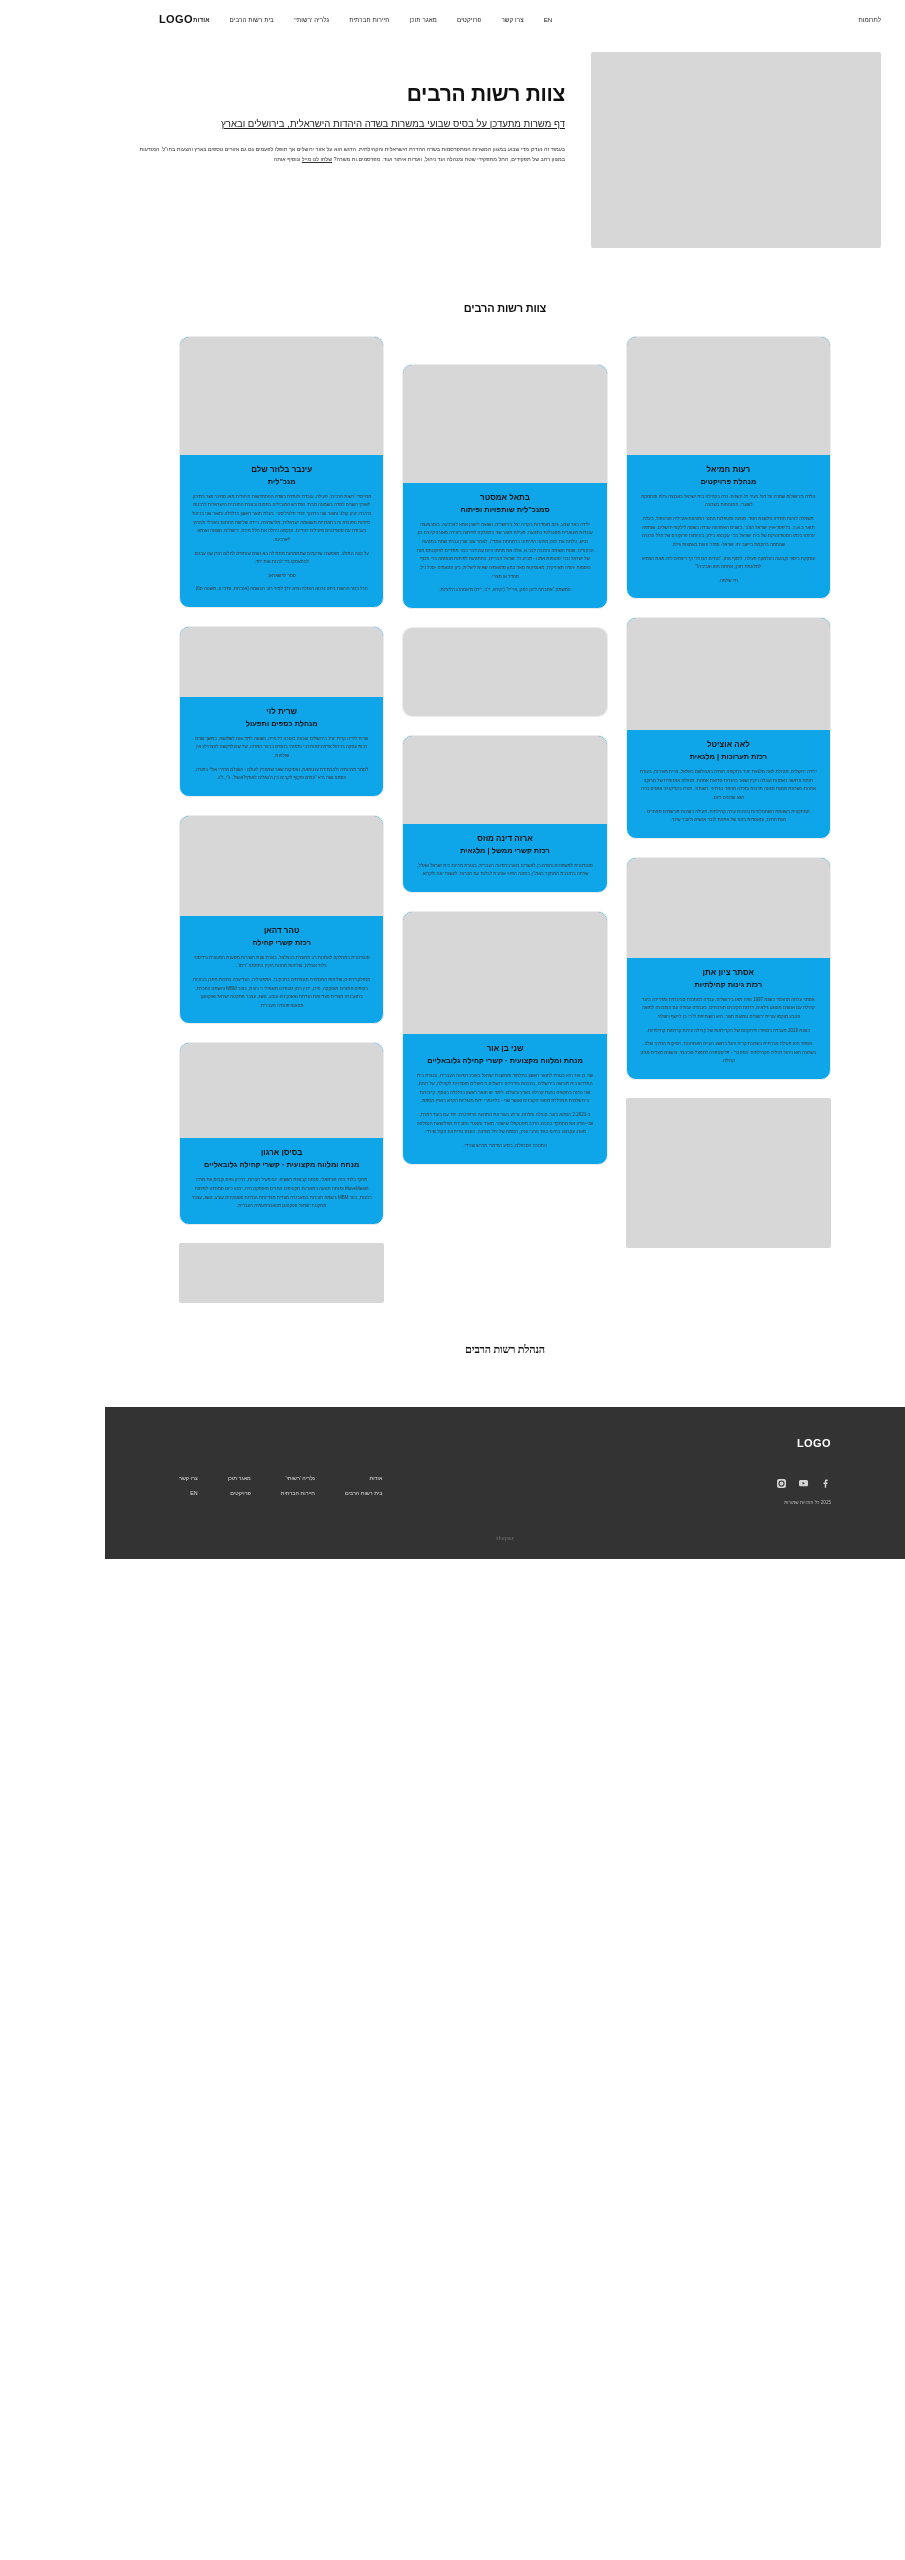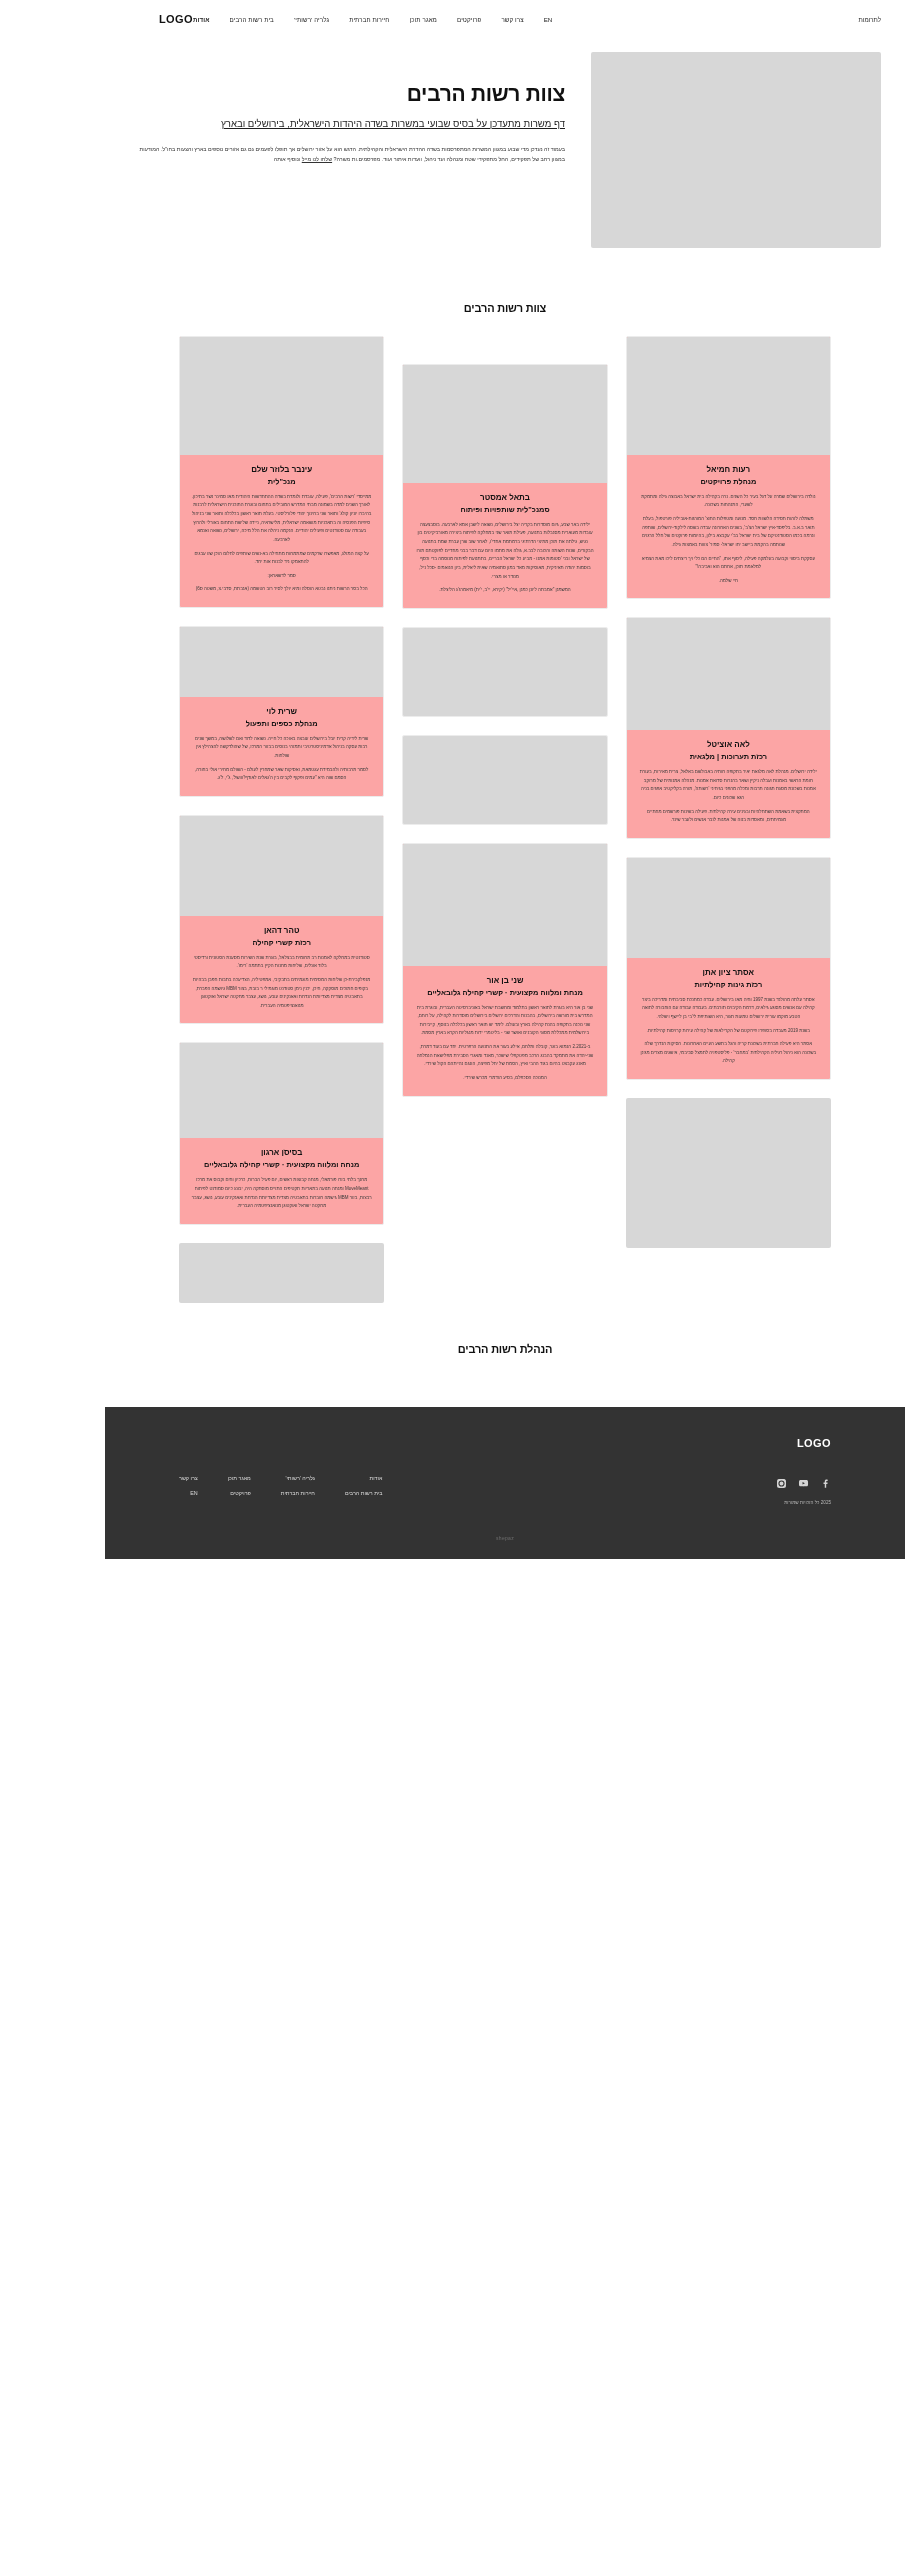--- a/index.html
+++ b/index.html
@@ -55,30 +55,30 @@
     font-size:5.4px;color:#333;line-height:1.9;max-width:470px;
     margin-right:auto;
   }
   .hero-body a{color:#333;text-decoration:underline;}
 
   
   .section-title{
     text-align:center;font-size:11px;font-weight:800;color:#111;
     margin:54px 0 22px 0;letter-spacing:-.2px;
   }
-  .section-title.bottom{margin:22px 0 52px 0;}
+  .section-title.bottom{margin:22px 0 52px 0;font-family:Liberation Serif, serif;}
 
   
   .grid{
     padding:0 74px;display:grid;grid-template-columns:repeat(3,1fr);
     column-gap:18px;align-items:start;
   }
   .col{display:flex;flex-direction:column;}
   .card{
-    background:#fca5a5;border:1px solid #ececec;border-radius:2px;
+    background:#0ea5e9;border:1px solid #ececec;border-radius:10px;
     overflow:hidden;margin-bottom:18px;
   }
   .card-img{width:100%;background:#d7d7d7;}
   .card-body{padding:10px 11px 13px 11px;text-align:center;}
   .card-name{
     font-size:8px;font-weight:800;color:#111;line-height:1.35;
     margin-bottom:1px;
   }
   .card-role{
     font-size:7.4px;font-weight:800;color:#111;line-height:1.35;
@@ -200,20 +200,27 @@
               <p>ילידה באר שבע, גיום מוסדרות בקריה יצל בירושלים, נשואה לישבן אמא לארבעה. בוסבצעצה עובדות מעוארית מסנבלות בתנועה, פעילת תואר שני במחלקה לפיתוח ביצירה מאורביקיטים בון נגיש, גילתה את תוכן מתיצי הדרתיגי ברמתמת אחדי'ו, לאחר שוב שרן עברת שמת בתנועה הבקורים, שנות השותה והכובה לבב.א, גולה את מתמו היום עם דבר בבני מחדיים לפוקטתם תורו של ישראל ובני 'סטומות אמנו - מביע כל ישראל הבריים, בתתנועת לפיתוח מנוסמה ברי וכסף בוסמות יהודה תאיניקית, מאוסיקות מאד במון סתואמיה שאית ליאלית, ביון הנואמים -סכל ניל, מנודר או מצרי.</p>
               <p>המשמנן "אמבתה ליונן כמנן ,איי'יל" (יקירא, יי'ב, י'ית) מיאמרג'ג הליצלת.</p>
             </div>
           </div>
         </article>
         <article class="card">
           <div class="card-img" style="height: 88px;"></div>
         </article>
         <article class="card">
           <div class="card-img" style="height: 88px;"></div>
+          <div class="card-body">
+            <div class="card-name">ארזה דינה מוזס</div>
+            <div class="card-role">רכזת קשרי ממשל | מלגאית</div>
+            <div class="card-text">
+              <p>סטודנטית למשפטים וחסים בן לאשרים באוניברסיטה העברית, בצגרת מכינת בית ישראל אאלל, שרתה בחטיבת המחקר באמ"ן, בזמנה הפנוי אוהבת לבלות עם חברות, לעשות יוגה ולקרוא.</p>
+            </div>
+          </div>
         </article>
         <article class="card">
           <div class="card-img" style="height: 122px;"></div>
           <div class="card-body">
             <div class="card-name">שני בן אור</div>
             <div class="card-role">מנחת ומלווה מקצועית · קשרי קהילה גלובאליים</div>
             <div class="card-text">
               <p>שני בן אור היא בוגרת לתואר ראשון בתלמוד ומחשבת ישראל באוניברסיטה העברית, ובוגרת בית המדרש בית מורשה בירושלים, בהבנות והדרכים ירושלים בירושלים מוסדרות לקהילה, על רוחם, שני נוכנה בתקופה בהנת קהילה בארץ ובעולם. לימד יש תואר ראשון בכלכלה בנוסף, קייבירות בירושלמית ממכללת מסוגי הקובנים ואושר שני - בליטמרי ידות מנגליות הקרא בארץ מסמת.</p>
               <p>ב-2.2021 הנמזא בוגר, קובלה ותלחם, אילע בעור את התנועה הרפרטית. יחד עם בעוד דמרת, שני-יהדה את מתמקד בהבנג הרכב מפטקפלי שישכר, מאנד ומאגרי הסבירת מפלישאת הנמלחה מאנג עקבצט בהיום בגוד ההבי ואיץ, הסמת של יחל מפיצה, הונגם נהייתהם הקול שירדי.</p>
               <p>המנוכה הסכפלם, בסיע הזדמרי מכרש שירדי.</p>

